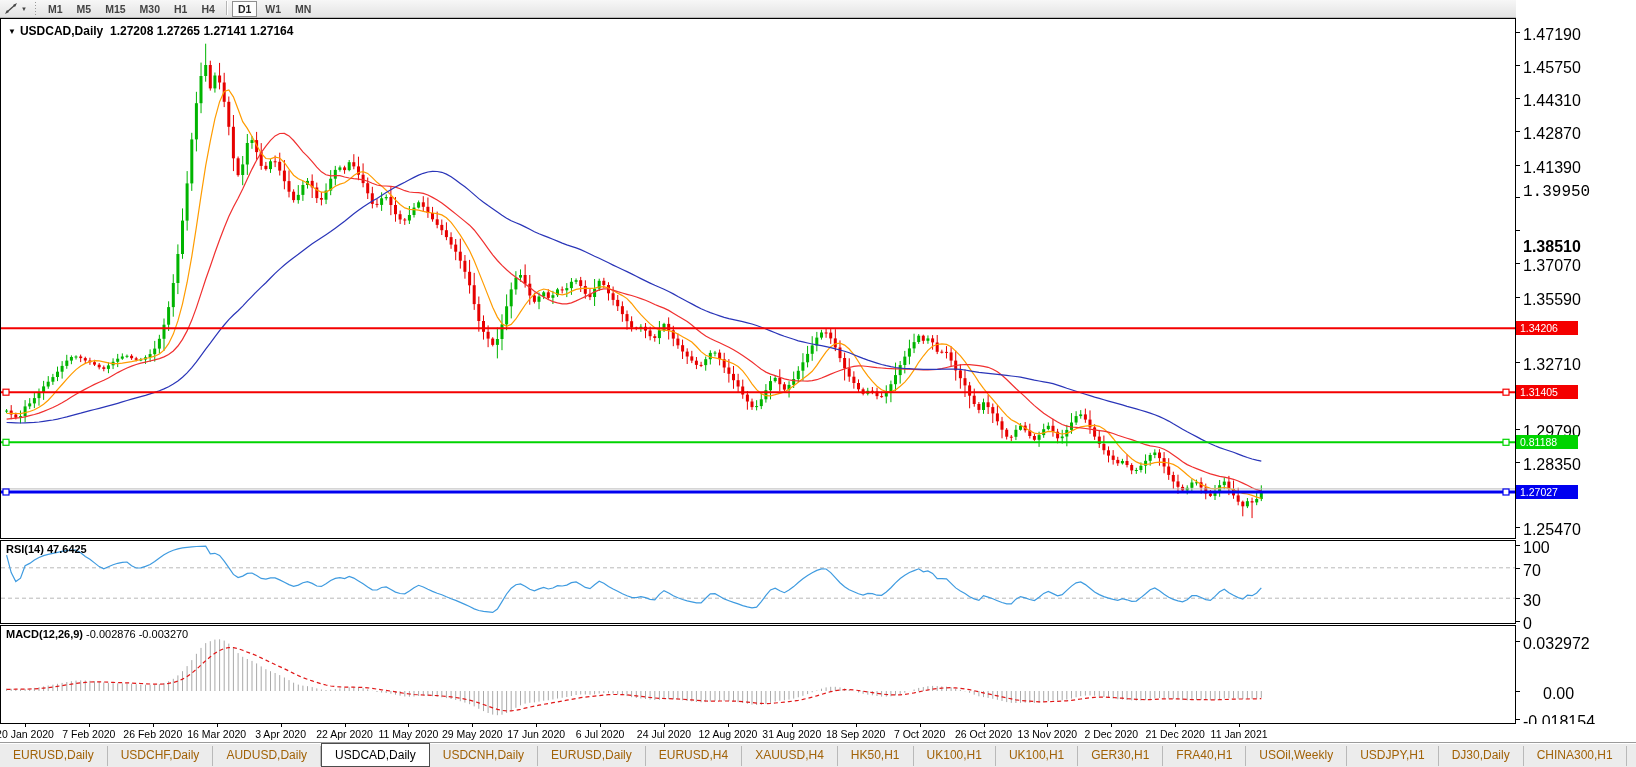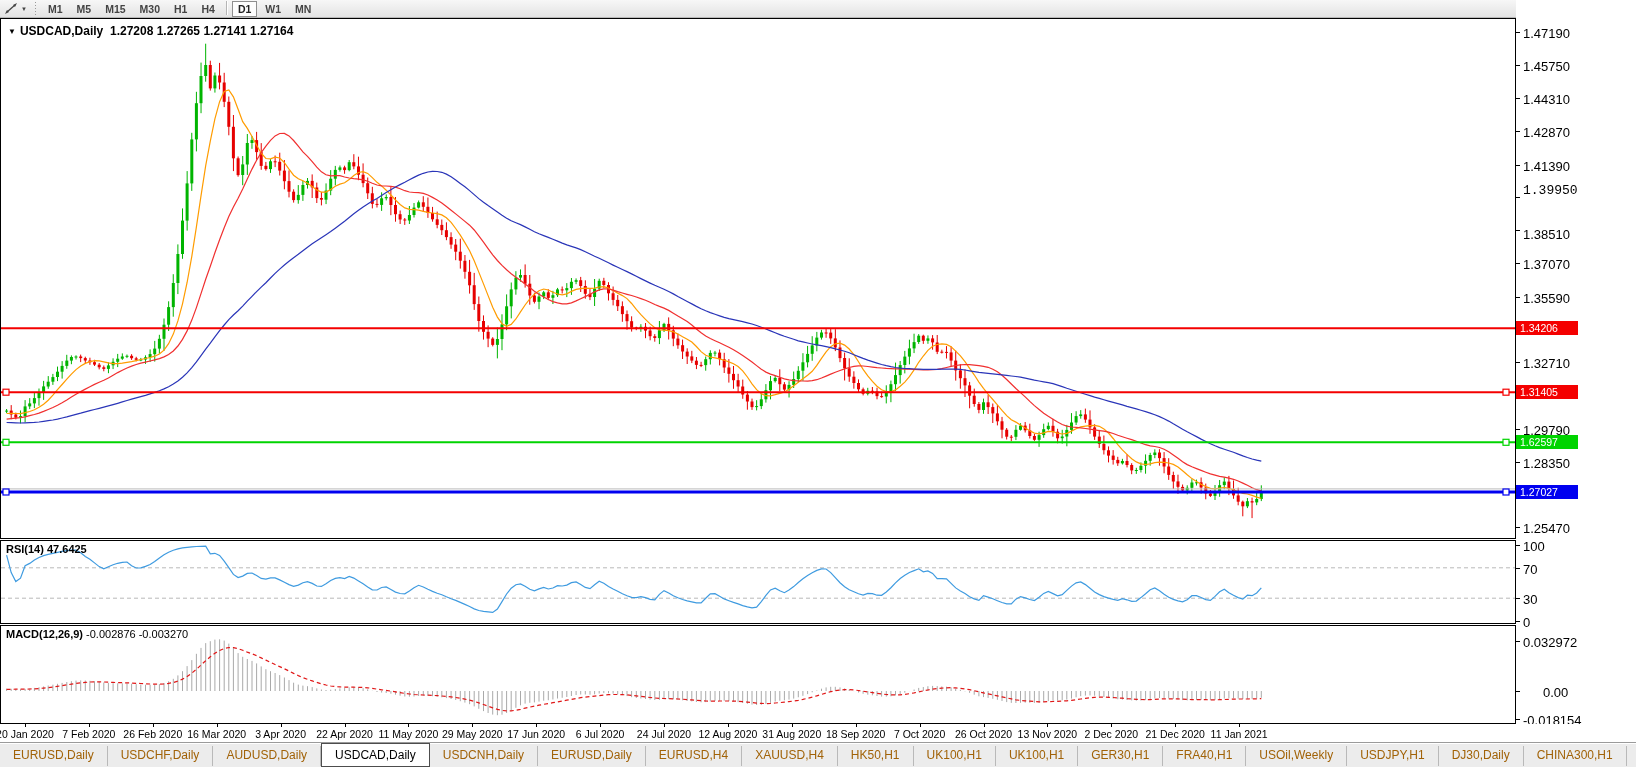--- a/index.html
+++ b/index.html
@@ -32,21 +32,21 @@
   #chart-title { position:absolute; left:8px; top:24px; font-size:12px; font-weight:bold;
     color:#000; z-index:5; }
   #chart-title .tri { font-size:8px; vertical-align:1px; margin-right:4px; }
   .ind-label { position:absolute; left:6px; font-size:11px; font-weight:bold; color:#000; z-index:5; }
   #rsi-label  { top:543px; }
   #macd-label { top:628px; }
 
   
   #right-axis { position:absolute; left:1516px; top:0; width:120px; height:767px; background:#fff; }
   .ax-tick { position:absolute; left:0; width:4px; height:1px; background:#000; }
-  .ax-lbl  { position:absolute; left:7px; font-size:13px; color:#000; white-space:nowrap; }
+  .ax-lbl  { position:absolute; left:7px; font-size:16px; color:#000; white-space:nowrap; }
   .hline-lbl { position:absolute; left:0; width:62px; height:14px; font-size:10.5px;
     color:#fff; line-height:14px; padding-left:4px; }
 
   
   #date-axis { position:absolute; left:0; top:724px; width:1636px; height:18px; background:#fff; }
   .date-tick { position:absolute; top:0; width:1px; height:3px; background:#000; }
   .date-lbl  { position:absolute; top:4px; font-size:10.5px; color:#000; white-space:nowrap;
     transform:translateX(-50%); }
 
   
@@ -955,36 +955,36 @@
       <div class="ax-lbl" style="top: 59.123px;">1.45750</div>
       <div class="ax-tick" style="top: 97.954px;"></div>
       <div class="ax-lbl" style="top: 91.954px;">1.44310</div>
       <div class="ax-tick" style="top: 130.785px;"></div>
       <div class="ax-lbl" style="top: 124.785px;">1.42870</div>
       <div class="ax-tick" style="top: 164.528px;"></div>
       <div class="ax-lbl" style="top: 158.528px;">1.41390</div>
       <div class="ax-tick" style="top: 197.359px;"></div>
       <div class="ax-lbl" style="top: 183px; font-family: Liberation Mono, monospace;">1.39950</div>
       <div class="ax-tick" style="top: 230.19px;"></div>
-      <div class="ax-lbl" style="top: 227px;">1.38510</div>
+      <div class="ax-lbl" style="top: 238px; font-weight: bold;">1.38510</div>
       <div class="ax-tick" style="top: 263.021px;"></div>
       <div class="ax-lbl" style="top: 257.021px;">1.37070</div>
       <div class="ax-tick" style="top: 296.764px;"></div>
       <div class="ax-lbl" style="top: 290.764px;">1.35590</div>
       <div class="ax-tick" style="top: 362.426px;"></div>
       <div class="ax-lbl" style="top: 356.426px;">1.32710</div>
       <div class="ax-tick" style="top: 429px;"></div>
       <div class="ax-lbl" style="top: 423px;">1.29790</div>
       <div class="ax-tick" style="top: 461.831px;"></div>
       <div class="ax-lbl" style="top: 455.831px;">1.28350</div>
       <div class="ax-tick" style="top: 527.493px;"></div>
       <div class="ax-lbl" style="top: 521.493px;">1.25470</div>
       <div class="hline-lbl" style="top: 321.318px; background: rgb(244, 0, 0);">1.34206</div>
       <div class="hline-lbl" style="top: 385.179px; background: rgb(244, 0, 0);">1.31405</div>
-      <div class="hline-lbl" style="top: 435.269px; background: rgb(0, 212, 0);">1.62597</div>
+      <div class="hline-lbl" style="top: 435.269px; background: rgb(0, 212, 0);">0.81188</div>
       <div class="hline-lbl" style="top: 484.994px; background: rgb(0, 0, 240);">1.27027</div>
       <div class="ax-tick" style="top: 545px;"></div>
       <div class="ax-lbl" style="top: 539px;">100</div>
       <div class="ax-tick" style="top: 567.8px;"></div>
       <div class="ax-lbl" style="top: 561.8px;">70</div>
       <div class="ax-tick" style="top: 598.2px;"></div>
       <div class="ax-lbl" style="top: 592.2px;">30</div>
       <div class="ax-tick" style="top: 621px;"></div>
       <div class="ax-lbl" style="top: 615px;">0</div>
       <div class="ax-tick" style="top: 641px;"></div>

